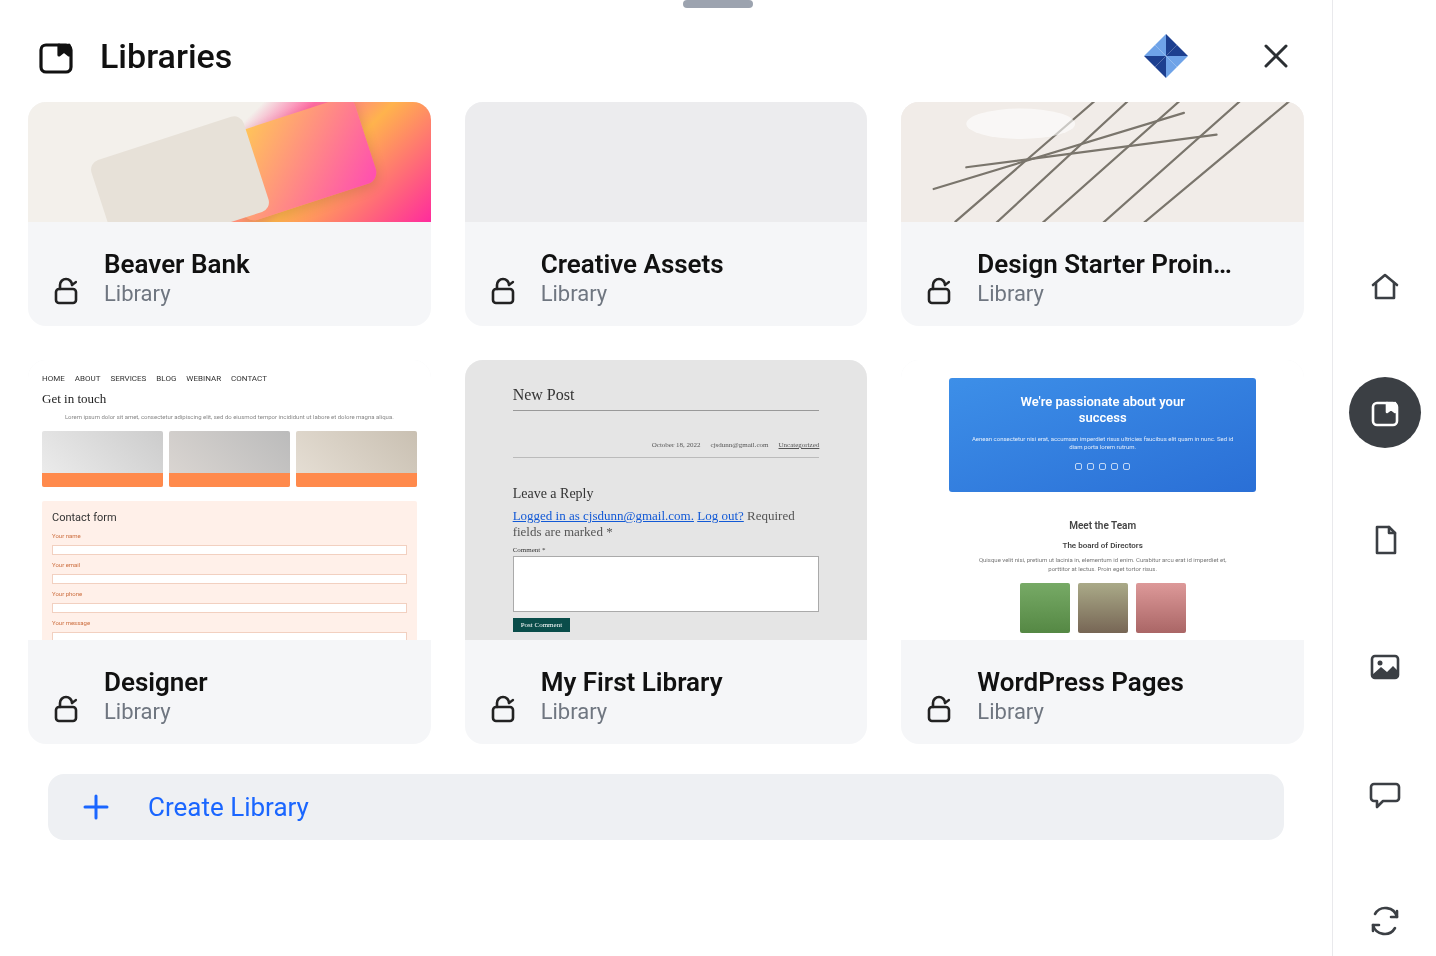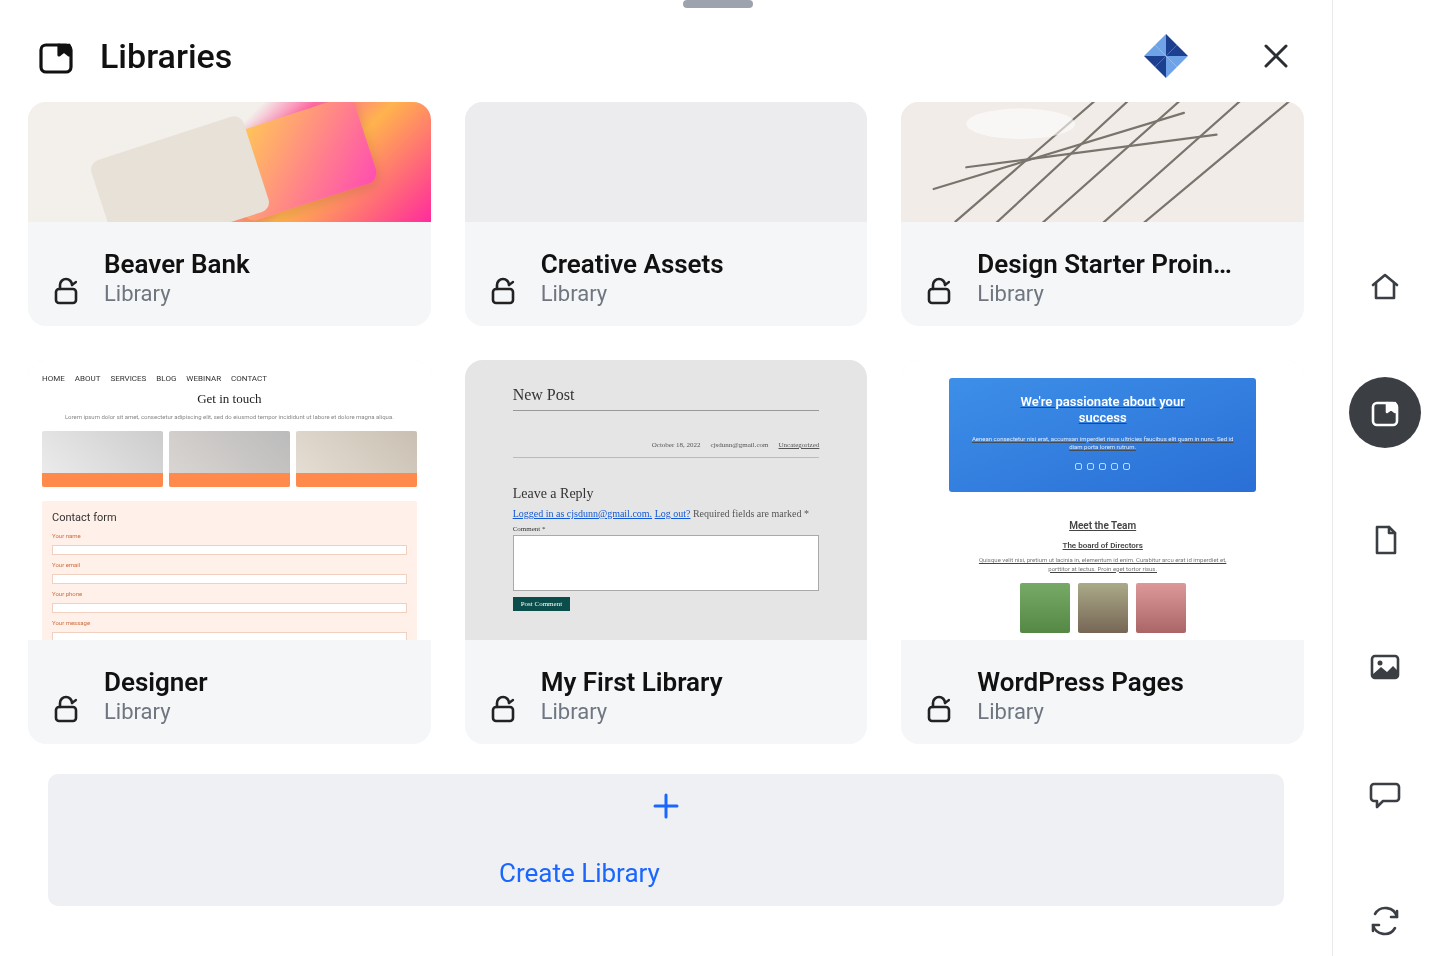--- a/index.html
+++ b/index.html
@@ -140,21 +140,21 @@
   }
   .thumb.design svg { position:absolute; inset:0; }
 
   .thumb.designer {
     background:#fff;
     padding:14px 14px 0;
     font-size:7px;
     color:#555;
   }
   .nav-mini { display:flex; gap:10px; font-size:8px; color:#333; margin-bottom:8px;}
-  .hero-title{ text-align:center; font-family:Georgia,serif; font-size:13px; color:#222; margin:6px 0;}
+  .hero-title{ text-align:left; font-family:Georgia,serif; font-size:13px; color:#222; margin:6px 0;}
   .hero-sub{ text-align:center; font-size:6px; color:#888; line-height:1.3; padding:0 8px;}
   .img-row{ display:flex; gap:6px; margin-top:10px;}
   .img-row .im{ flex:1; height:56px; background:#ddd; border-radius:2px; position:relative; overflow:hidden;}
   .img-row .im::after{content:""; position:absolute; left:0; right:0; bottom:0; height:14px; background:#ff8a4c;}
   .im.a{background:linear-gradient(45deg,#eee,#ccc);}
   .im.b{background:linear-gradient(45deg,#dcd7d3,#bbb);}
   .im.c{background:linear-gradient(45deg,#e7e0d6,#c9c0b2);}
   .contact-block{background:#fff0e9; margin-top:14px; padding:10px; border-radius:2px;}
   .contact-block .ct{font-size:11px; color:#333; margin-bottom:8px;}
   .contact-block .field{height:10px; background:#fff; margin:6px 0; border:1px solid #f2d0c0;}
@@ -164,33 +164,32 @@
     background:#e5e5e5;
     padding:26px 48px 0;
     font-family:Georgia,serif;
     color:#333;
   }
   .np-title{font-size:16px; color:#333; margin-bottom:6px;}
   .hr{height:1px;background:#999;margin:6px 0 30px;}
   .meta-row{display:flex;gap:10px;font-size:7px;color:#555;justify-content:flex-end;margin-bottom:8px;}
   .hr2{height:1px;background:#bbb;margin-bottom:28px;}
   .reply-title{font-size:14px;font-family:Georgia,serif;}
-  .reply-sub{font-size:10px;color:#555;margin:6px 0;}
+  .reply-sub{font-size:13px;color:#555;margin:6px 0;}
   .reply-sub u{color:#1259d6;}
   .comment-lbl{font-size:7px;margin:6px 0 2px;}
   .comment-box{height:56px;border:1px solid #aaa;background:#fff;}
   .post-btn{display:inline-block;background:#0a4d4a;color:#fff;font-size:7px;padding:3px 8px;margin-top:6px;text-align:right;}
 
   .thumb.wp{
     background:#fff;
     padding:18px 48px 0;
     text-align:center;
     font-size:8px;
     color:#444;
-    text-decoration:underline;
   }
   .wp-hero{background:linear-gradient(160deg,#3d8fe8,#2a6fd6);color:#fff;border-radius:3px;padding:16px 20px 22px;}
   .wp-hero .h{font-size:13px;font-weight:600;line-height:1.25;margin-bottom:8px;}
   .wp-hero .s{font-size:6px;opacity:.85;line-height:1.4;}
   .dots{margin-top:12px;display:flex;gap:5px;justify-content:center;}
   .dots span{width:7px;height:7px;border:1px solid #fff;border-radius:2px;opacity:.7;}
   .team{background:#fff;margin-top:18px;padding:10px 6px;}
   .team .t1{font-size:10px;font-weight:600;margin-bottom:10px;}
   .team .t2{font-size:8px;font-weight:600;margin-bottom:6px;}
   .team .t3{font-size:6px;color:#777;line-height:1.4;padding:0 20px 10px;}
@@ -227,27 +226,26 @@
 
   .card-subtitle {
     font-size: 22px;
     color: #6f7680;
     margin-top: 2px;
   }
 
   .create-bar {
     margin: 30px 20px 0 20px;
     background: #eef0f3;
-    border-radius: 10px;
+    border-radius: 16px;
     display: flex;
     align-items: center;
     gap: 38px;
     padding: 18px 34px;
     cursor: pointer;
-    flex-direction: column;
   }
 
   .plus-icon {
     width: 28px;
     height: 28px;
     color: #1a66ff;
   }
 
   .create-input {
     border: none;

